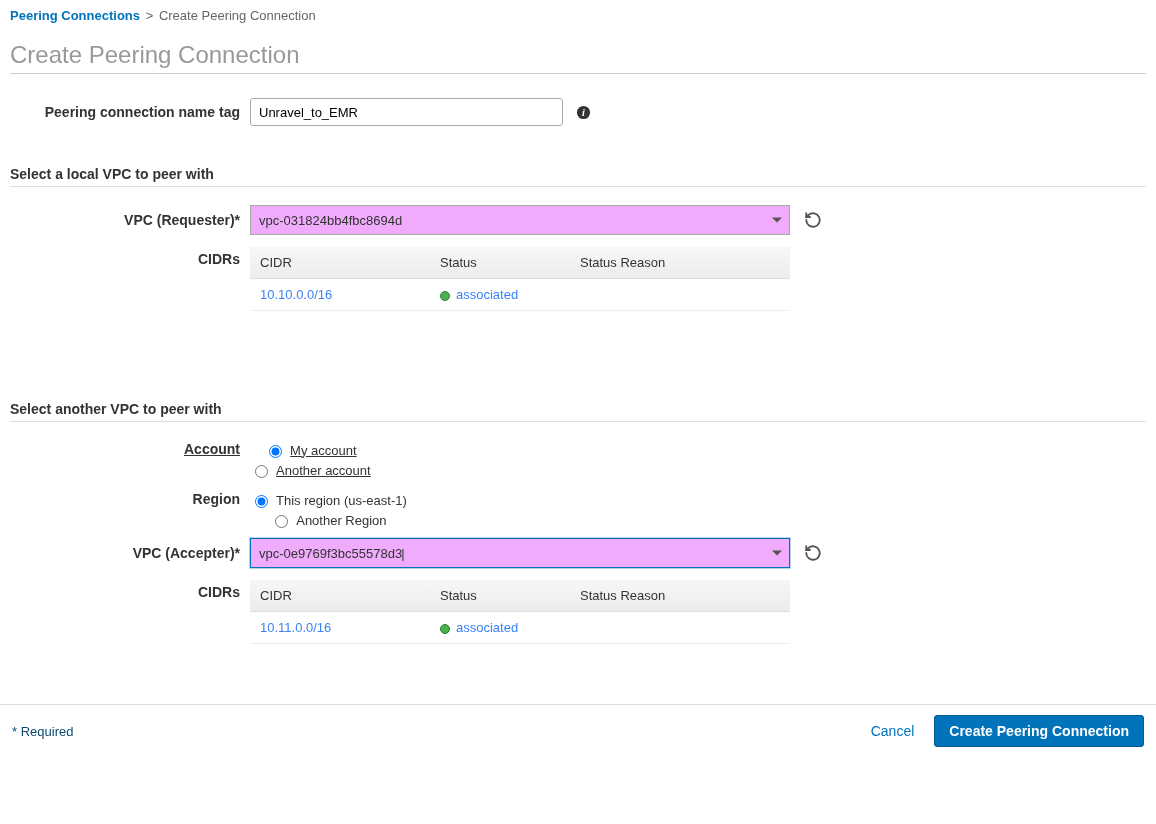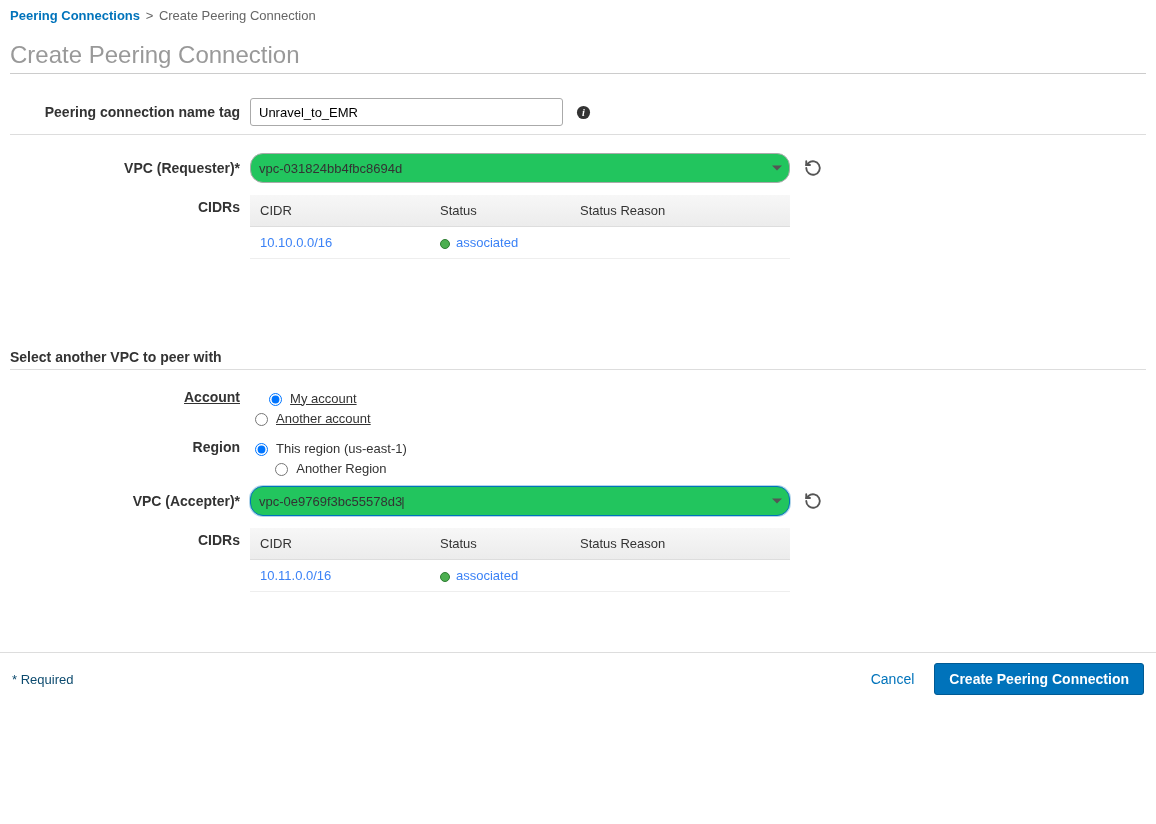--- a/index.html
+++ b/index.html
@@ -80,25 +80,25 @@
     border-top:1px solid #ddd;
     margin: 0 0 18px 0;
   }
   .select-wrap {
     position: relative;
     width: 540px;
   }
   .select-box {
     height: 30px;
     border: 1px solid #aaa;
-    border-radius: 13px;
+    border-radius: 0;
     padding: 4px 24px 4px 8px;
     font-size: 13px;
     width: 100%;
-    background:#22c55e;
+    background:#f0abfc;
     display:flex;
     align-items:center;
   }
   .select-box.focused {
     border: 1px solid #0073bb;
     box-shadow: 0 0 0 1px rgba(0,115,187,0.3);
   }
   .select-caret {
     position:absolute;
     right:8px; top:50%;
@@ -208,20 +208,21 @@
       <input class="text-input" type="text" value="Unravel_to_EMR" style="">
       <span class="info-icon">
         <svg width="15" height="15" viewBox="0 0 16 16">
             <circle cx="8" cy="8" r="7" fill="#333"></circle>
             <text x="8" y="12" text-anchor="middle" font-size="11" font-family="Georgia,serif" fill="#fff" font-style="italic" font-weight="bold">i</text>
           </svg>
       </span>
     </div>
   </div>
 
+  <div class="section-header">Select a local VPC to peer with</div>
   <hr class="section-hr">
 
   <div class="form-row">
     <div class="form-label form-label-bold">VPC (Requester)*</div>
     <div class="form-value">
       <div class="select-wrap">
         <div class="select-box">
           <span>vpc-031824bb4fbc8694d</span>
           <span class="select-caret"></span>
         </div>

